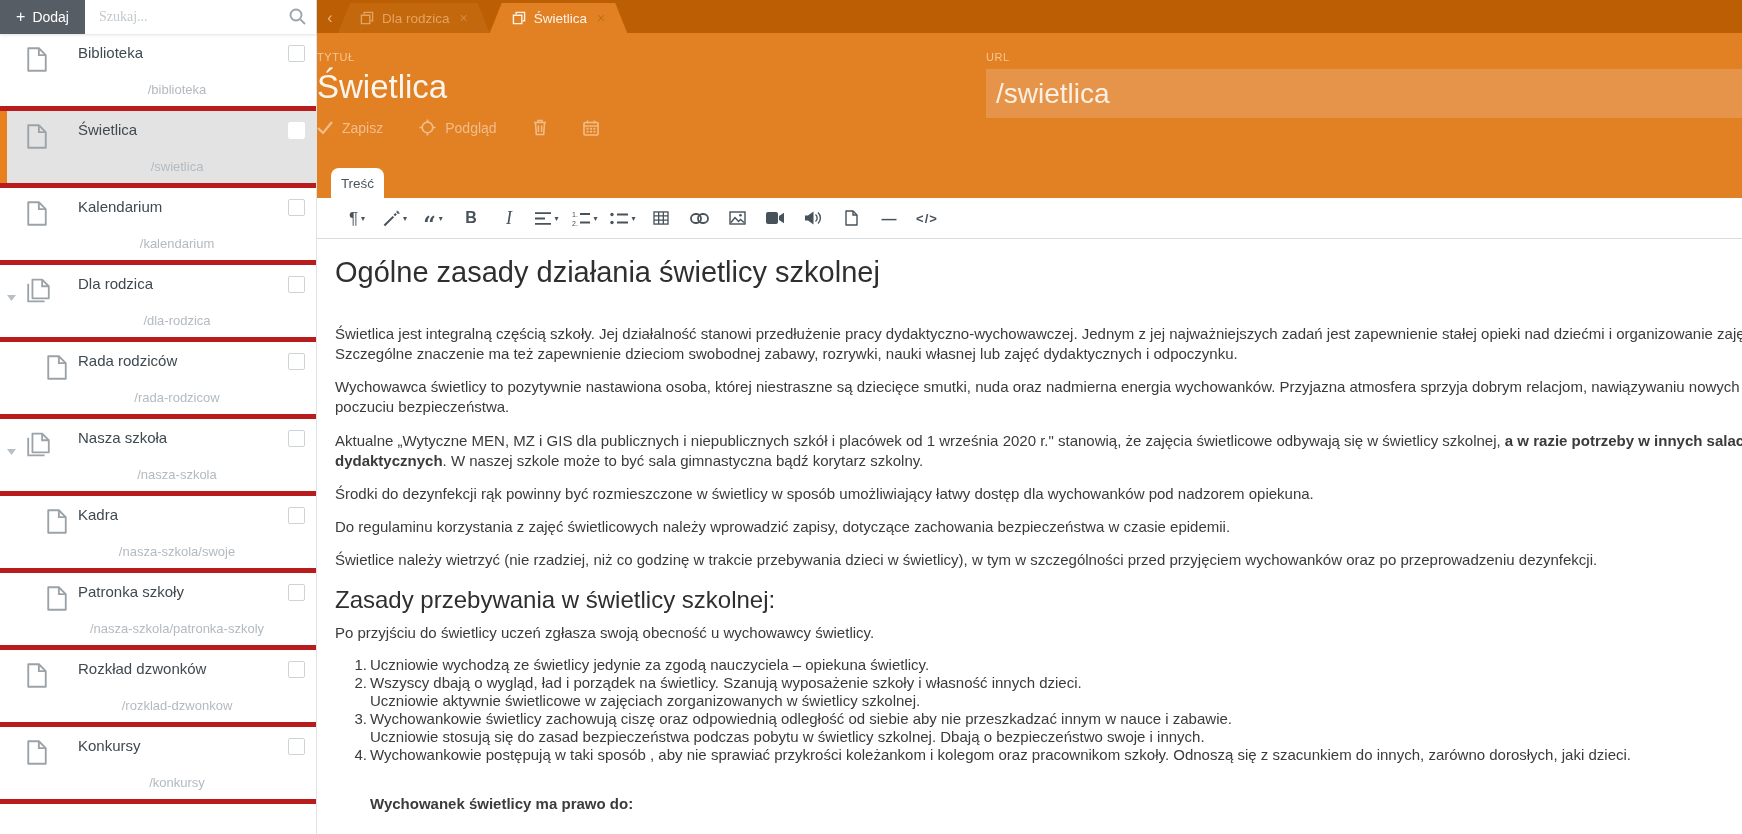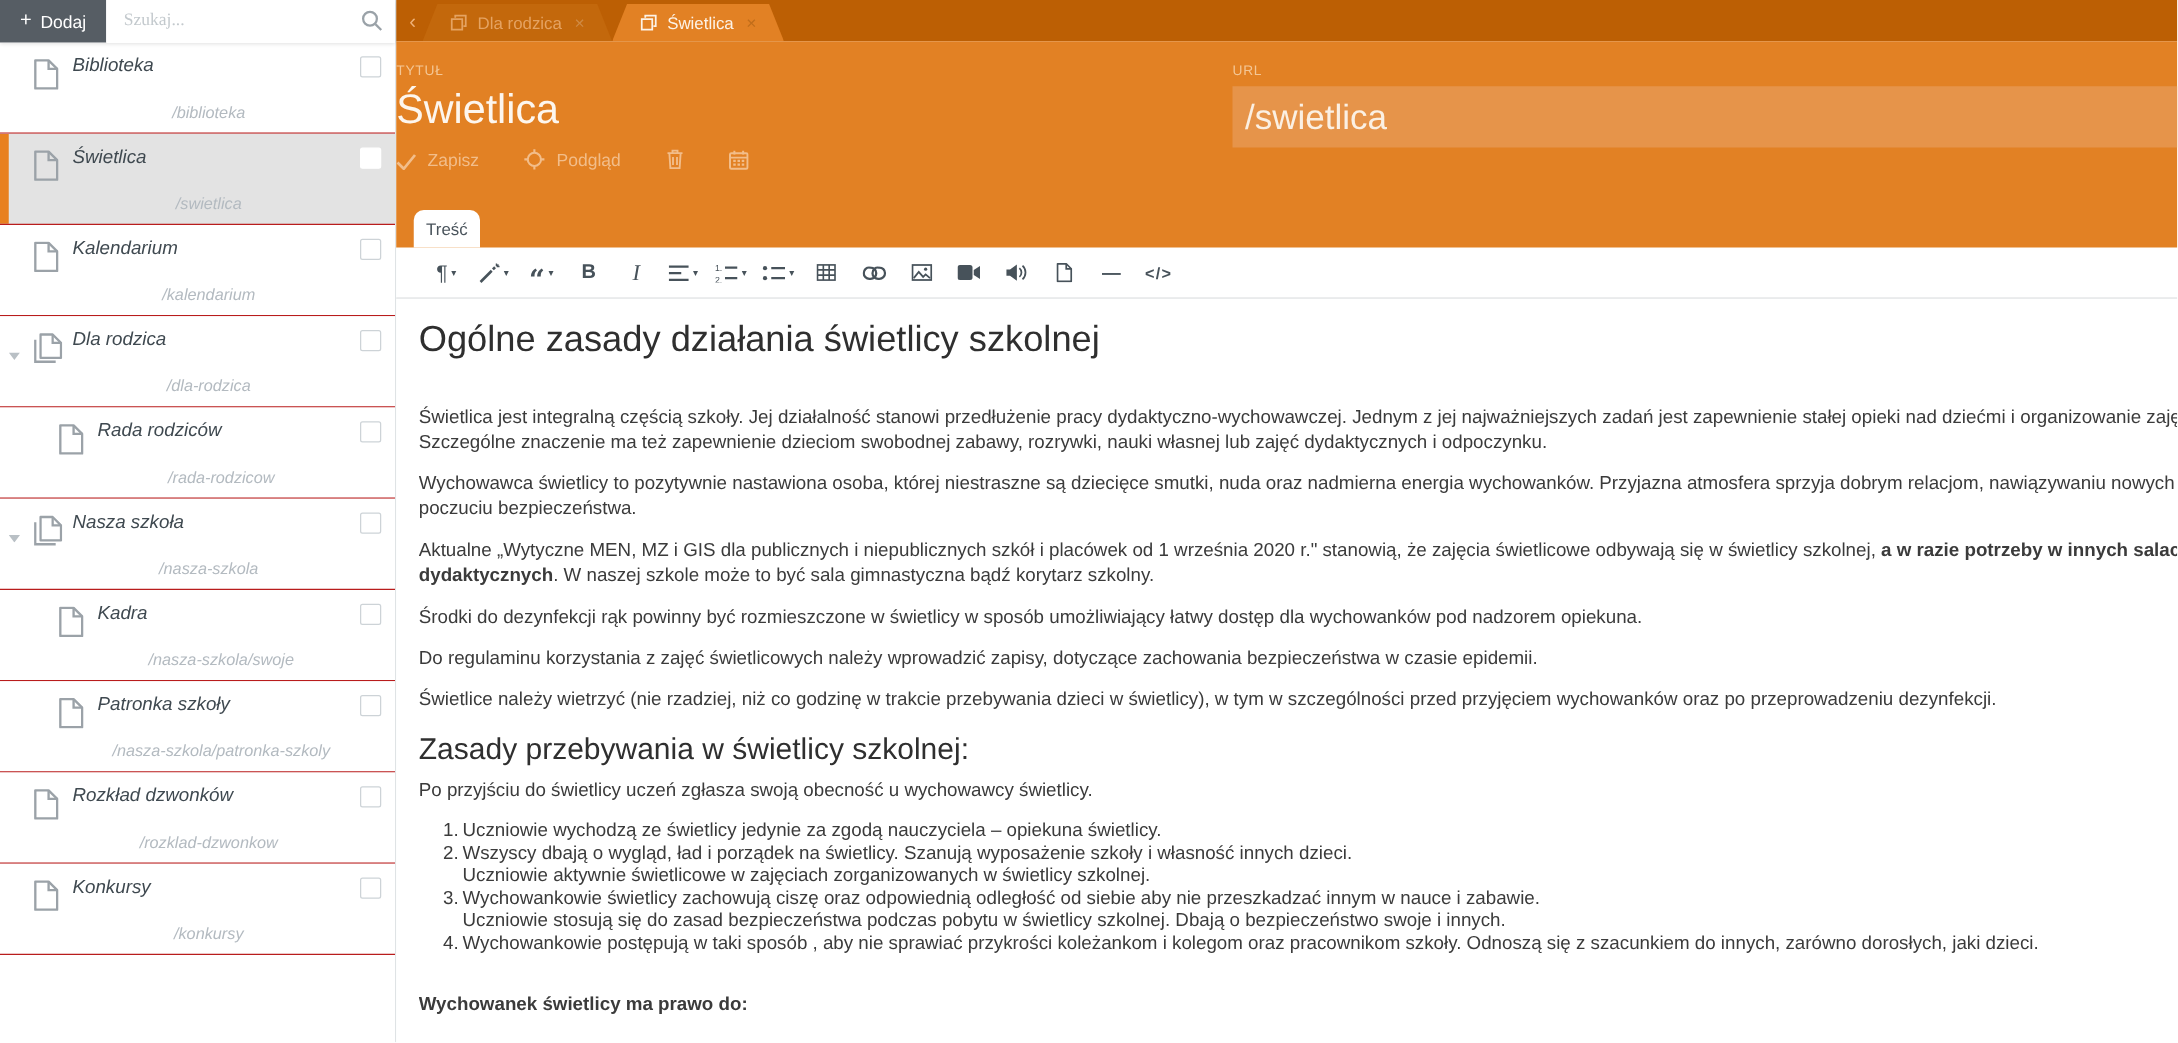--- a/index.html
+++ b/index.html
@@ -9,21 +9,21 @@
   
   .sidebar{flex:0 0 316px;width:316px;background:#fff;border-right:1px solid #dfe3e5;display:flex;flex-direction:column;}
   .sb-head{height:34px;display:flex;flex-shrink:0;box-shadow:0 1px 3px rgba(0,0,0,.12);position:relative;z-index:3;}
   .add-btn{width:85px;background:#565d64;color:#fff;font-size:14px;display:flex;align-items:center;justify-content:center;gap:7px;cursor:pointer;}
   .add-plus{font-size:16px;font-weight:400;line-height:1;}
   .sb-search{flex:1;position:relative;background:#a21caf;font-family:Liberation Serif, serif;}
   .sb-search input{border:none;outline:none;width:100%;height:100%;box-sizing:border-box;padding:0 36px 0 14px;font-size:14px;color:#556;font-family:inherit;}
   .sb-search input::placeholder{color:#c3c9cd;}
   .search-ic{position:absolute;right:10px;top:8px;}
   .sb-list{flex:1;overflow:hidden;}
-  .page-item{position:relative;box-sizing:border-box;min-height:60px;border-bottom:1px solid #b91c1c;padding:10px 40px 8px 58px;cursor:pointer;background:#fff;font-style:italic;}
+  .page-item{position:relative;box-sizing:border-box;min-height:60px;border-bottom:5px solid #b91c1c;padding:10px 40px 8px 78px;cursor:pointer;background:#fff;}
   .page-item.child{padding-left:78px;}
   .page-item.selected{background:#e3e3e3;box-shadow:inset 7px 0 0 #e8801f;}
   .pi-title{font-size:15px;color:#3f4950;line-height:18px;}
   .pi-url{font-size:13px;color:#b3bac0;line-height:16px;margin-top:20px;text-align:center;}
   .doc-ic{position:absolute;left:27px;top:13px;}
   .page-item.child .doc-ic{left:47px;}
   .caret-ic{position:absolute;left:7px;top:22px;}
   .cb{position:absolute;right:11px;top:11px;width:15px;height:15px;border:1px solid #cdd3d7;border-radius:2px;background:#fff;}
   .page-item.selected .cb{border-color:#fff;}
 
@@ -38,21 +38,21 @@
   .tab.inactive .tab-close{color:#cf8a44;}
   .tab.active{background:#e28124;color:#fdf3e7;}
   .tab.active .tab-close{color:#c06d1a;}
   .tab-close{font-size:14px;line-height:1;margin-left:2px;}
 
   .header{height:165px;background:#e28124;flex-shrink:0;position:relative;display:flex;box-sizing:border-box;padding-top:18px;}
   .hcol-left{width:669px;box-sizing:border-box;flex-shrink:0;}
   .hlabel{font-size:11px;letter-spacing:.6px;color:#f4c694;}
   .htitle{font-size:33px;font-weight:300;color:#fdf6ee;margin-top:5px;line-height:38px;cursor:text;}
   .hactions{display:flex;align-items:center;margin-top:13px;color:#f2bd8a;font-size:14px;}
-  .hact{display:flex;align-items:flex-end;gap:9px;margin-right:36px;cursor:pointer;}
+  .hact{display:flex;align-items:center;gap:9px;margin-right:36px;cursor:pointer;}
   .hact svg{display:block;}
   .hcol-right{flex:1;min-width:0;}
   .url-input{display:block;width:100%;box-sizing:border-box;height:49px;margin-top:6px;border:none;outline:none;background:#e6944a;color:#fbf0e3;font-size:28px;font-weight:300;font-family:inherit;padding:0 0 0 10px;}
   .tresc-tab{position:absolute;left:14px;bottom:0;width:53px;height:30px;background:#fff;border-radius:8px 8px 0 0;display:flex;align-items:center;justify-content:center;font-size:13.5px;color:#4a545c;cursor:pointer;}
 
   .toolbar{height:40px;background:#fff;border-bottom:1px solid #d9dcde;display:flex;align-items:center;padding-left:21px;flex-shrink:0;color:#47525a;}
   .tb-btn{width:38px;height:40px;display:flex;align-items:center;justify-content:center;cursor:pointer;}
   .tb-btn svg{display:block;}
   .tb-caret{font-size:8px;margin-left:3px;color:#47525a;}
   .g-par{font-size:17px;line-height:1;}
@@ -67,21 +67,21 @@
   .content h1{font-size:29px;font-weight:400;color:#2f2f2f;margin:0 0 35px 0;line-height:34px;}
   .para{margin:0 0 13px 0;}
   .tline{white-space:nowrap;overflow:hidden;font-size:15px;line-height:20px;}
   .tline b{font-weight:700;}
   .h2{font-size:24px;color:#2f2f2f;margin:17px 0 10px 0;line-height:26px;}
   .olist{margin:5px 0 13px 17px;}
   .ol-item{display:grid;grid-template-columns:15px auto;column-gap:3px;}
   .ol-num{font-size:15px;line-height:18px;text-align:right;}
   .ol-item .tline{line-height:18px;}
   .gap-top{margin-top:14px;}
-  .gap-top-lg{margin-top:30px;}
+  .gap-top-lg{margin-top:30px;margin-left:35px;}
 </style>
 </head>
 <body>
 
 <div class="app">
 
   <div class="sidebar">
     <div class="sb-head">
       <div class="add-btn">
         <span class="add-plus">+</span>

